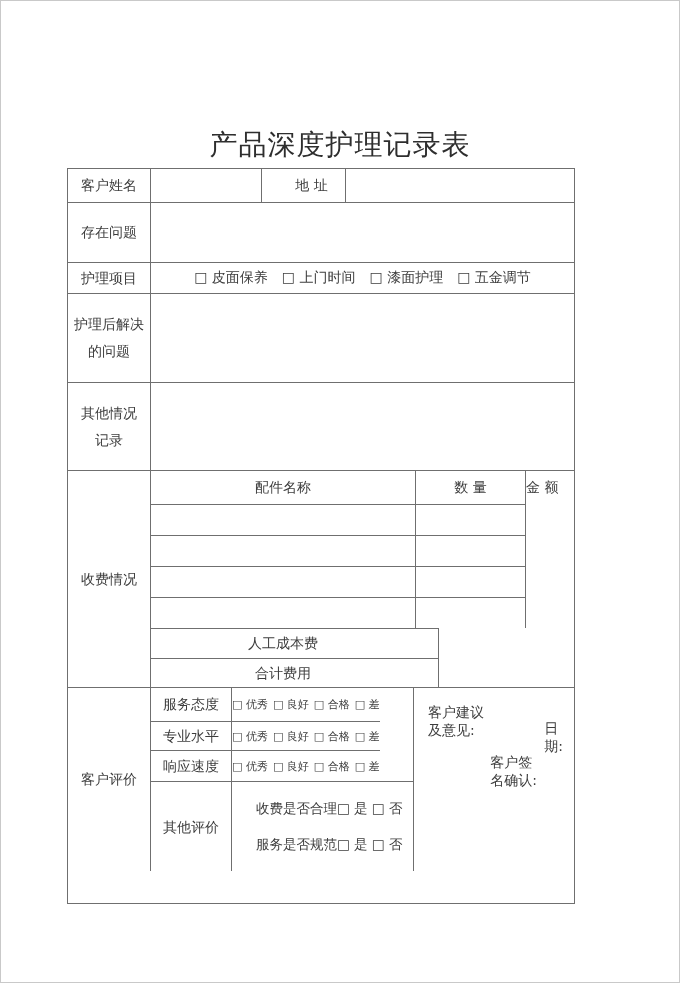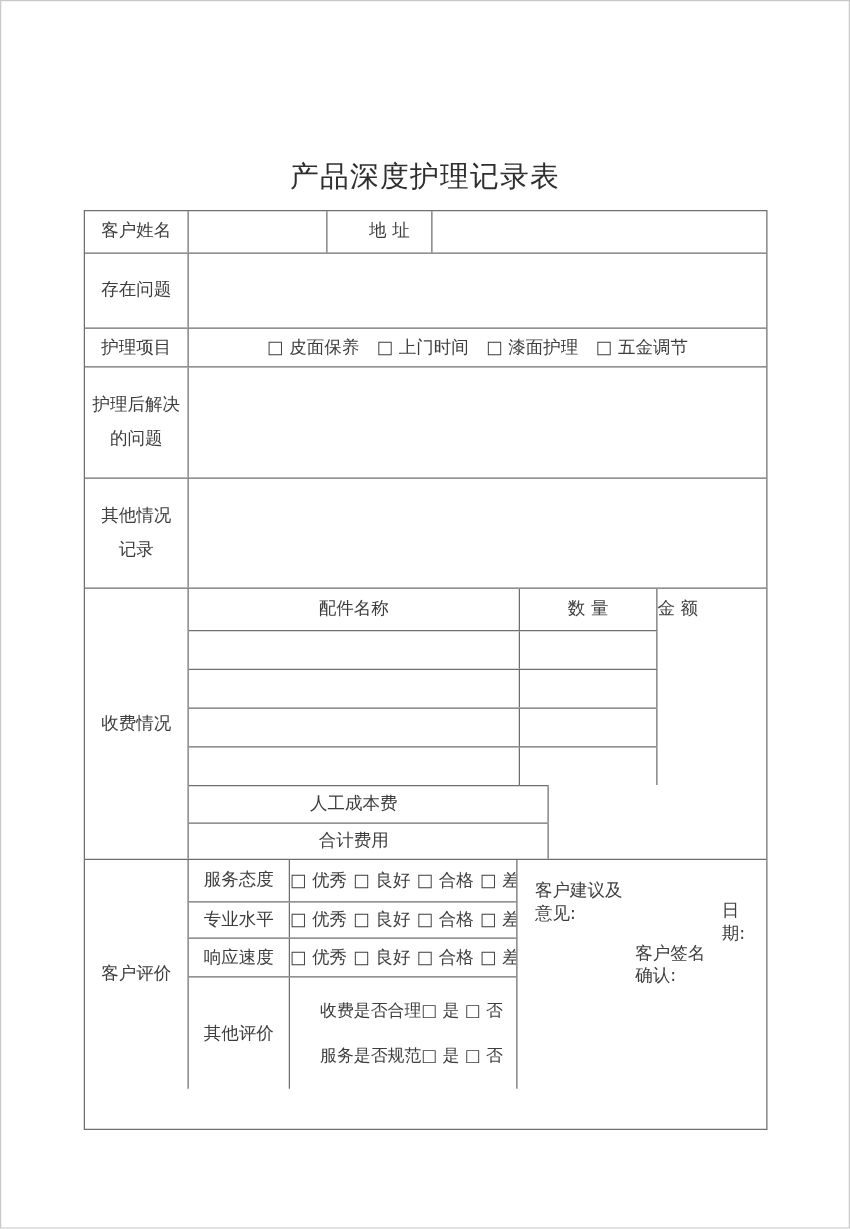--- a/index.html
+++ b/index.html
@@ -4,25 +4,25 @@
 <style>
   html,body { margin:0; padding:0; background:#fff; }
   .page {
     position:relative; width:680px; height:983px; box-sizing:border-box;
     background:#ffffff; border:1px solid #c9c9c9;
     font-family:"DejaVu Sans","Liberation Sans",sans-serif;
     color:#3d3d3d; font-size:14px;
   }
   .title {
     position:absolute; top:125px; left:0; width:100%;
-    text-align:center; font-size:23px; font-weight:500;
+    text-align:center; font-size:28px; font-weight:500;
     letter-spacing:1px; color:#2e2e2e; margin:0;
   }
   .form {
-    position:absolute; left:66px; top:167px; width:547px; height:736px;
+    position:absolute; left:66px; top:167px; width:508px; height:736px;
     box-sizing:border-box; border:1px solid #6f6f6f; display:flex; flex-direction:column;
   }
   .r { display:flex; box-sizing:border-box; flex:0 0 auto; }
   .r + .r { border-top:1px solid #6f6f6f; }
   .c {
     box-sizing:border-box; display:flex; align-items:center; justify-content:center;
     flex:0 0 auto; overflow:hidden;
   }
   .c + .c { border-left:1px solid #6f6f6f; }
   .lbl { white-space:pre-line; text-align:center; line-height:1.9; }
@@ -34,21 +34,21 @@
   .h33 { height:33px; } .h32 { height:32px; } .h60 { height:60px; }
   .h31 { height:31px; } .h89 { height:89px; } .h88 { height:88px; }
   .h30 { height:30px;gap:23px; } .h29 { height:29px; } .h91 { height:91px; }
   .h217 { height:217px; } .h184 { height:184px; }
   .col { flex-direction:column; align-items:flex-start; justify-content:flex-start; padding:0; }
   .ir { display:flex; box-sizing:border-box; flex:0 0 auto; }
   .ir + .ir { border-top:1px solid #6f6f6f; }
   .ic { box-sizing:border-box; display:flex; align-items:center; justify-content:center; flex:0 0 auto; overflow:hidden; }
   .ic + .ic { border-left:1px solid #6f6f6f; }
   .opts { gap:14px; white-space:nowrap; }
-  .ratings { gap:5px; font-size:14px; white-space:nowrap; }
+  .ratings { gap:5px; font-size:11px; white-space:nowrap; }
   .qcol { flex-direction:column; align-items:stretch; justify-content:space-evenly; padding:0 24px; font-size:13.5px; }
   .qrow { display:flex; justify-content:space-between; align-items:center; white-space:nowrap; }
   .suggestion-cell {
     align-items:flex-start; justify-content:flex-start;
     padding:16px 10px 0 14px;
   }
   .sig { margin-top:50px; }
   .date { margin-top:16px; }
 </style>
 </head>

